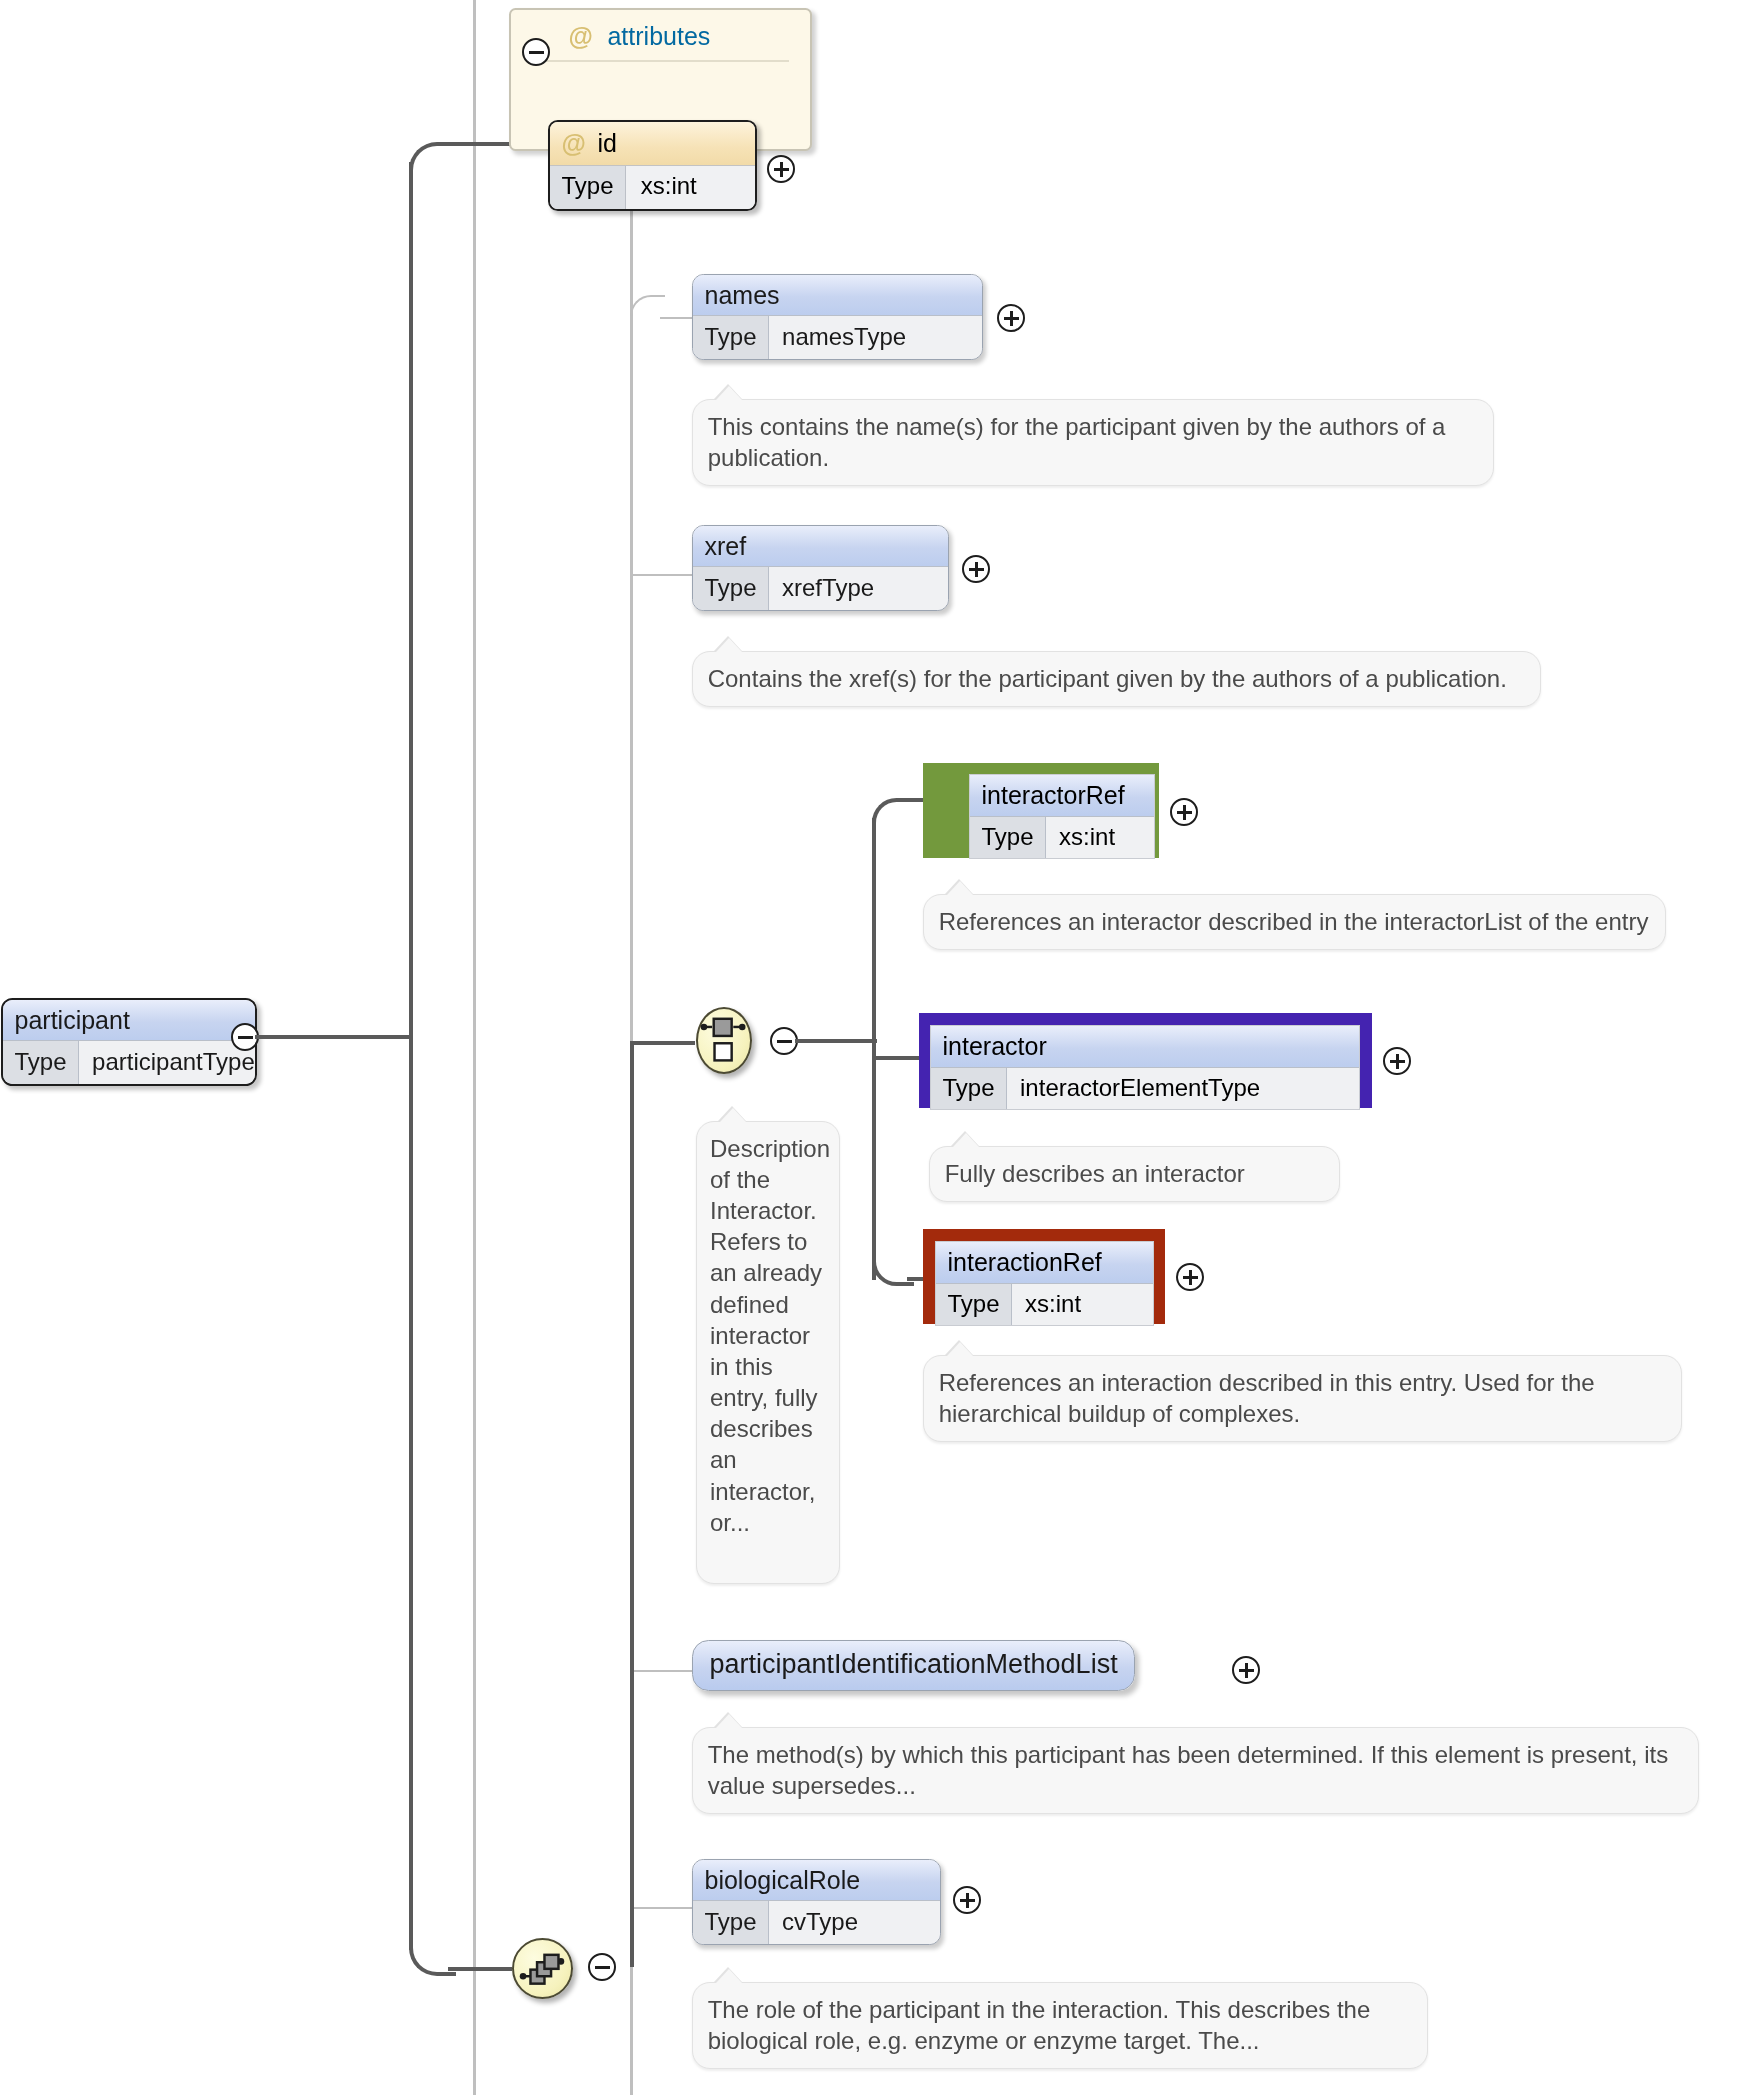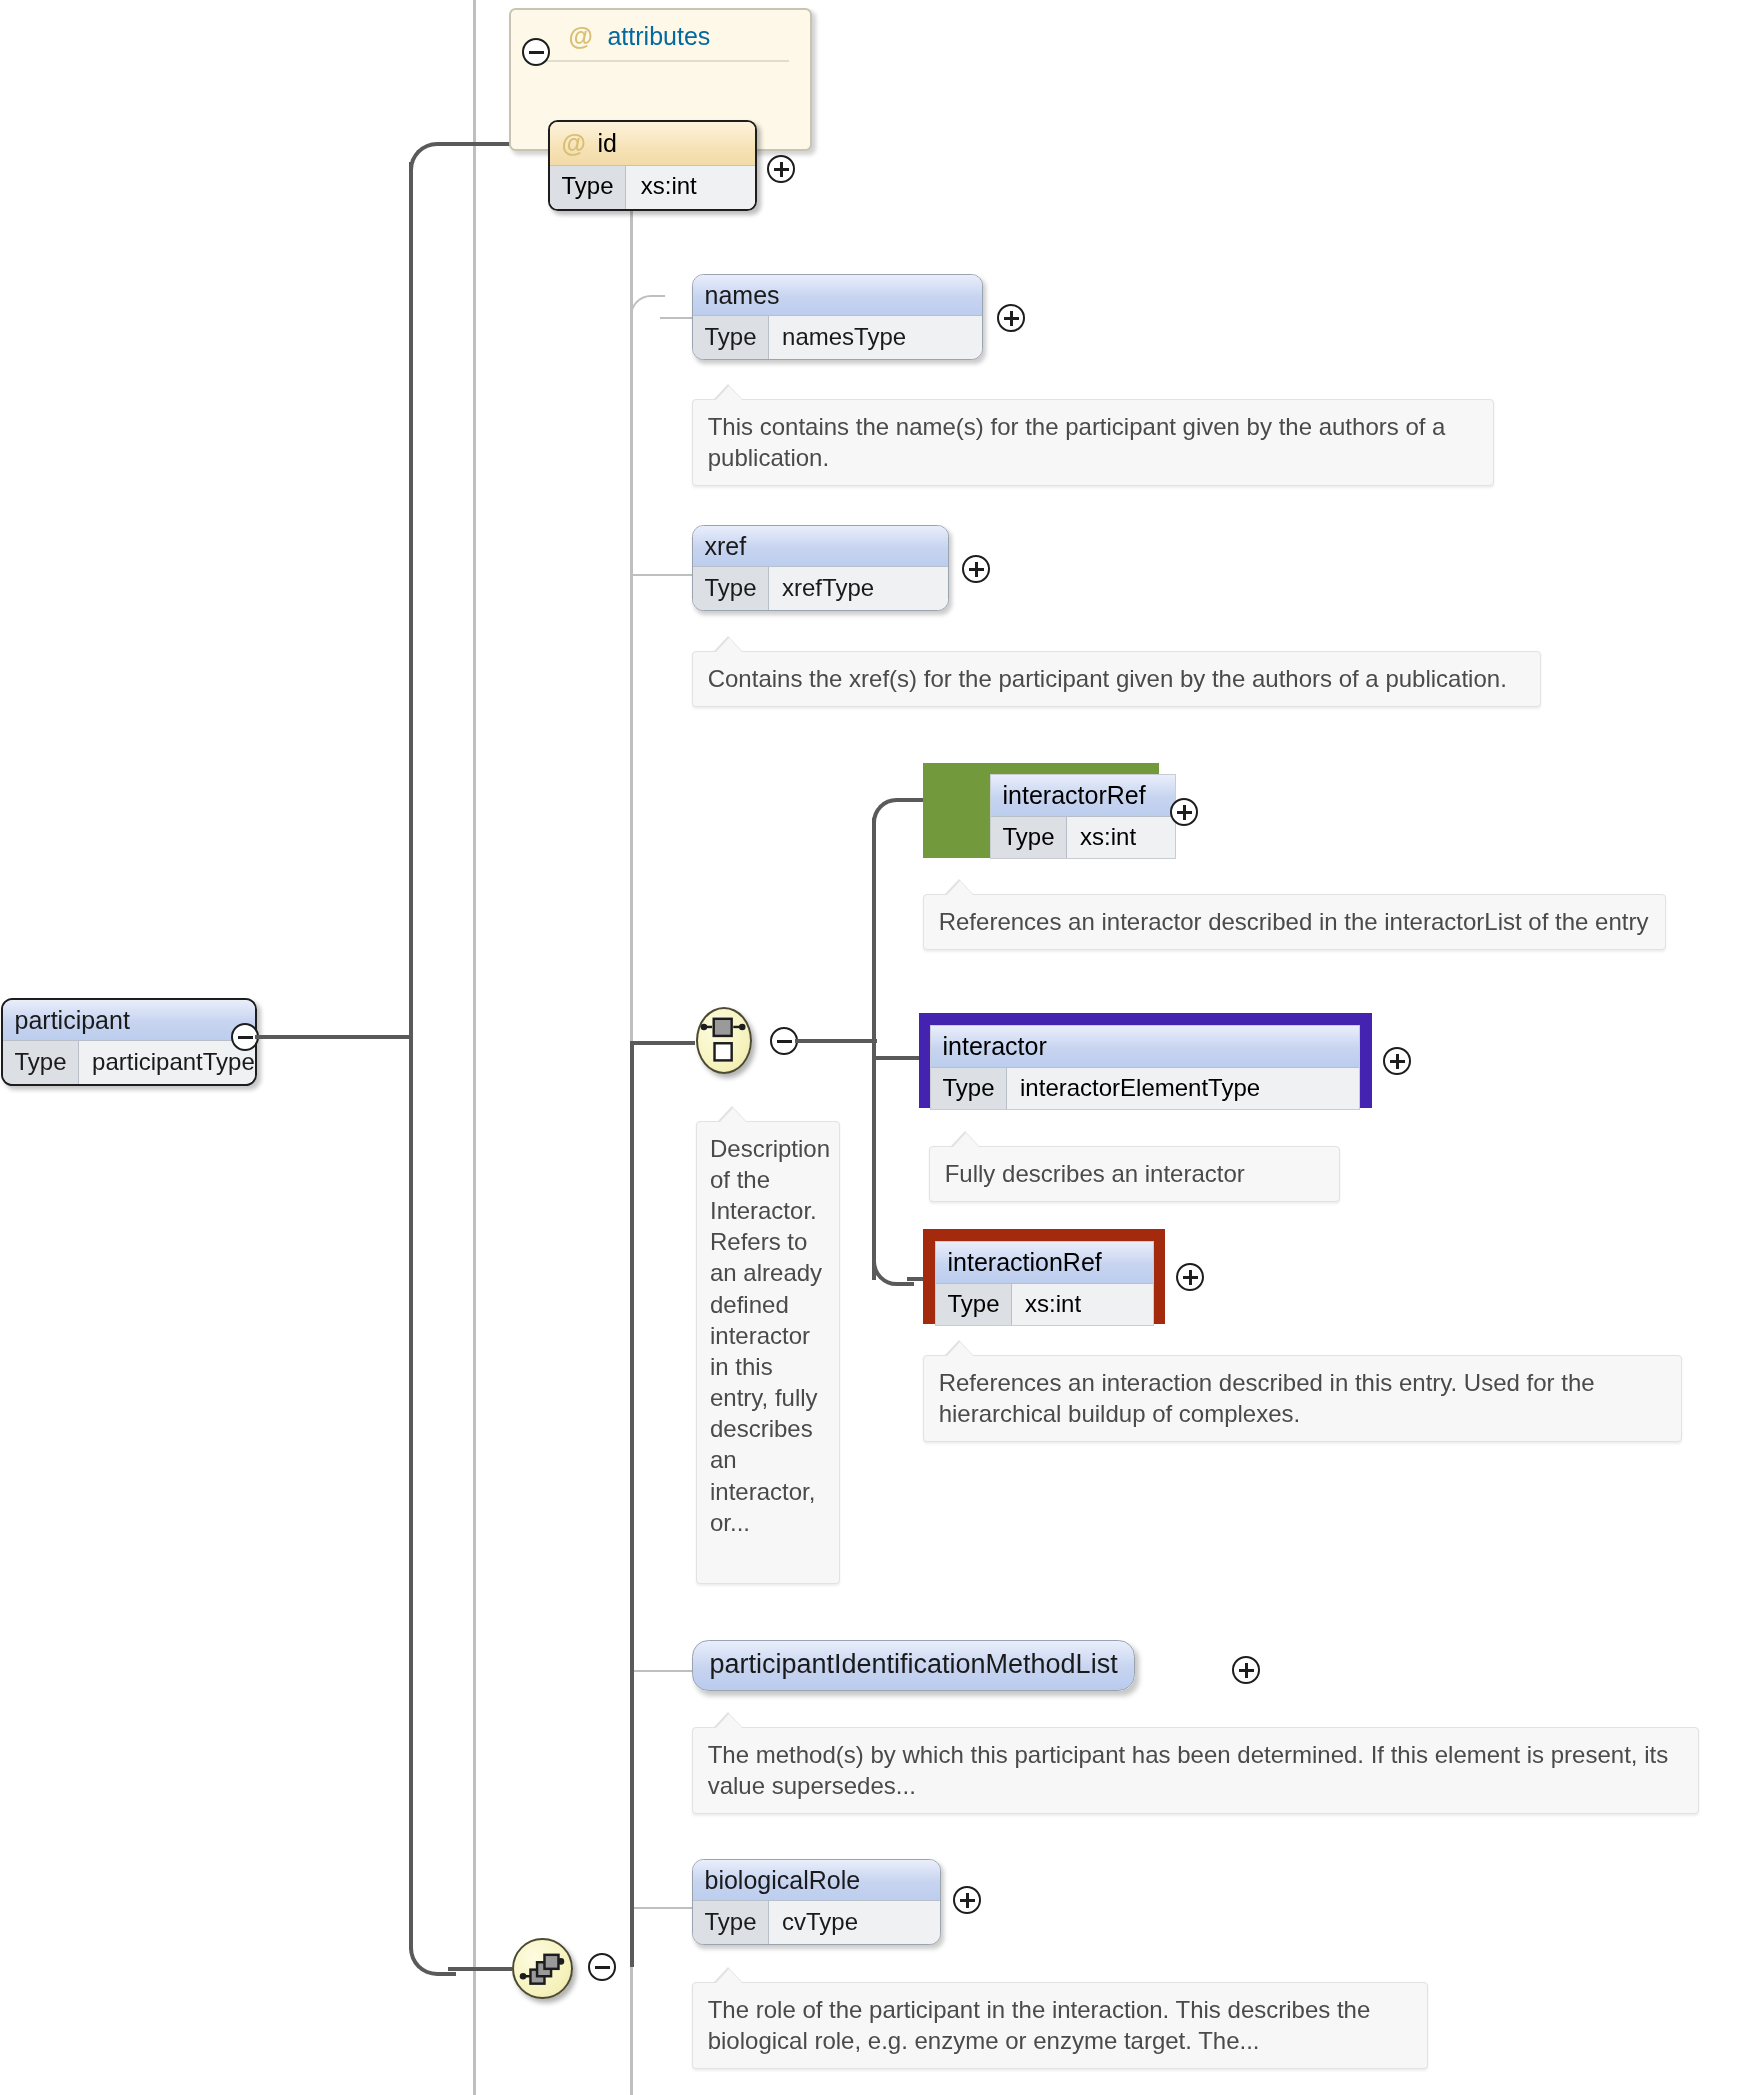--- a/index.html
+++ b/index.html
@@ -89,21 +89,21 @@
     position:absolute;width:56px;height:67px;border-radius:50%;
     background:radial-gradient(ellipse at 35% 32%,#fdfce0 0%,#f6f2bd 65%,#e9e3a2 100%);
     border:2.5px solid #4c4a33;box-shadow:3.3px 4.1px 4.9px rgba(0,0,0,.30);
     box-sizing:border-box;
   }
   .comp.seq{width:61px;height:61px;}
 
   
   .anno{
     position:absolute;box-sizing:border-box;
-    background:#f7f7f7;border:1.6px solid #e2e2e2;border-radius:4px;
+    background:#f7f7f7;border:1.6px solid #e2e2e2;border-radius:18px;
     color:#4a4a4a;font-size:24px;line-height:1.32;padding:10.6px 14.7px 11.5px 14.7px;
     box-shadow:0 1.6px 2.5px rgba(0,0,0,.07);
   }
   .anno .tip{
     position:absolute;top:-14px;left:23px;width:0;height:0;
     border-left:13px solid transparent;border-right:13px solid transparent;
     border-bottom:14px solid #f7f7f7;
   }
   .anno .tipb{
     position:absolute;top:-16.4px;left:21px;width:0;height:0;
@@ -234,21 +234,21 @@
   <div class="elbow" style="left:872px;top:1244px;width:38px;height:38px;border-width:0 0 4.1px 4.1px;border-bottom-left-radius:24.5px;background:transparent;"></div>
   <div class="hdark" style="left:907px;top:1277px;width:19.6px;"></div>
 
   <div class="anno narrow" style="left:696px;top:1121px;width:144px;height:463px;">
     <span class="tipb"></span>
     <span class="tip"></span>
     <span>Description of the Interactor. Refers to an already defined interactor in this entry, fully describes an interactor, or...</span>
   </div>
 
   <div class="hl" style="left:923px;top:763px;width:236px;height:95px;background:#73993d;"></div>
-  <div class="node" style="left:990px;top:774px;width:186px;border:0.8px solid #c9ccd2;overflow:hidden;background:#f2f4f8;">
+  <div class="node" style="left:969px;top:774px;width:186px;border:0.8px solid #c9ccd2;overflow:hidden;background:#f2f4f8;">
     <div class="name" style="background:linear-gradient(to bottom,#e9eefb 0%,#c7d4f0 55%,#bccdee 100%);font-size:25px;padding:5.7px 11.5px 6.5px 11.5px;white-space:nowrap;">interactorRef</div>
     <div style="display:flex;border-top:0.8px solid #b9bfc9;">
       <div style="background:#dcdfe4;font-size:24px;padding:5.7px 11.5px 7.4px 11.5px;border-right:0.8px solid #b9bfc9;">Type</div>
       <div style="background:#f0f1f3;font-size:24px;padding:5.7px 13px 7.4px 13px;flex:1;">xs:int</div>
     </div>
   </div>
   <div class="toggle plus" style="left:1170px;top:798px;"></div>
   <div class="anno" style="left:923px;top:894px;width:743px;">
     <span class="tipb"></span>
     <span class="tip"></span>

